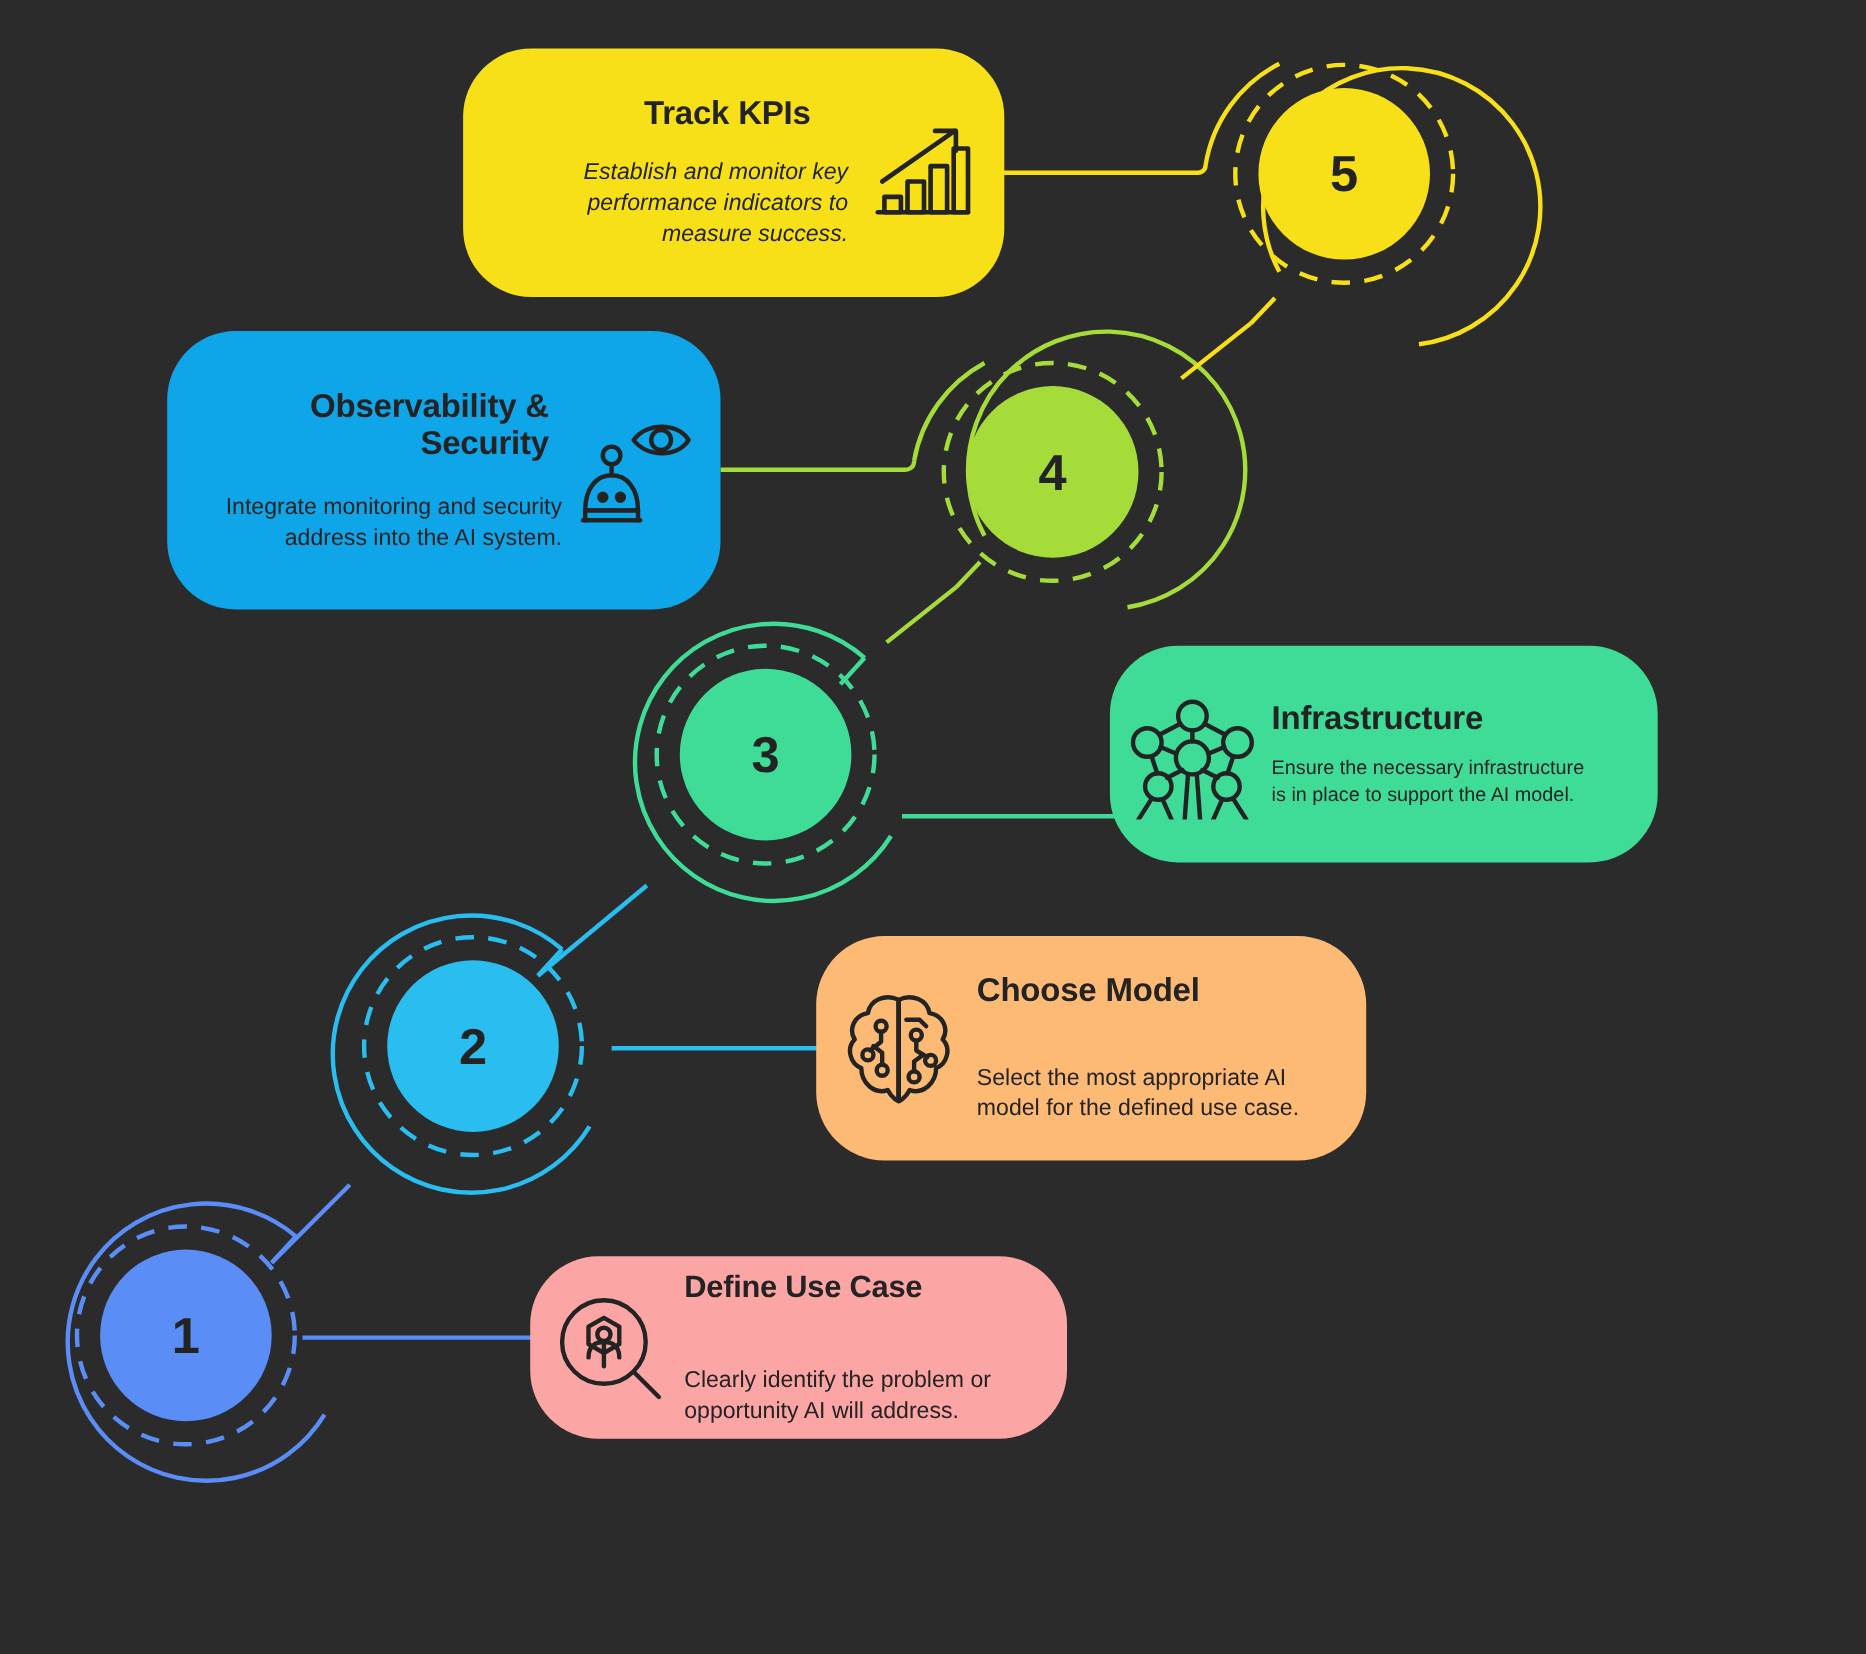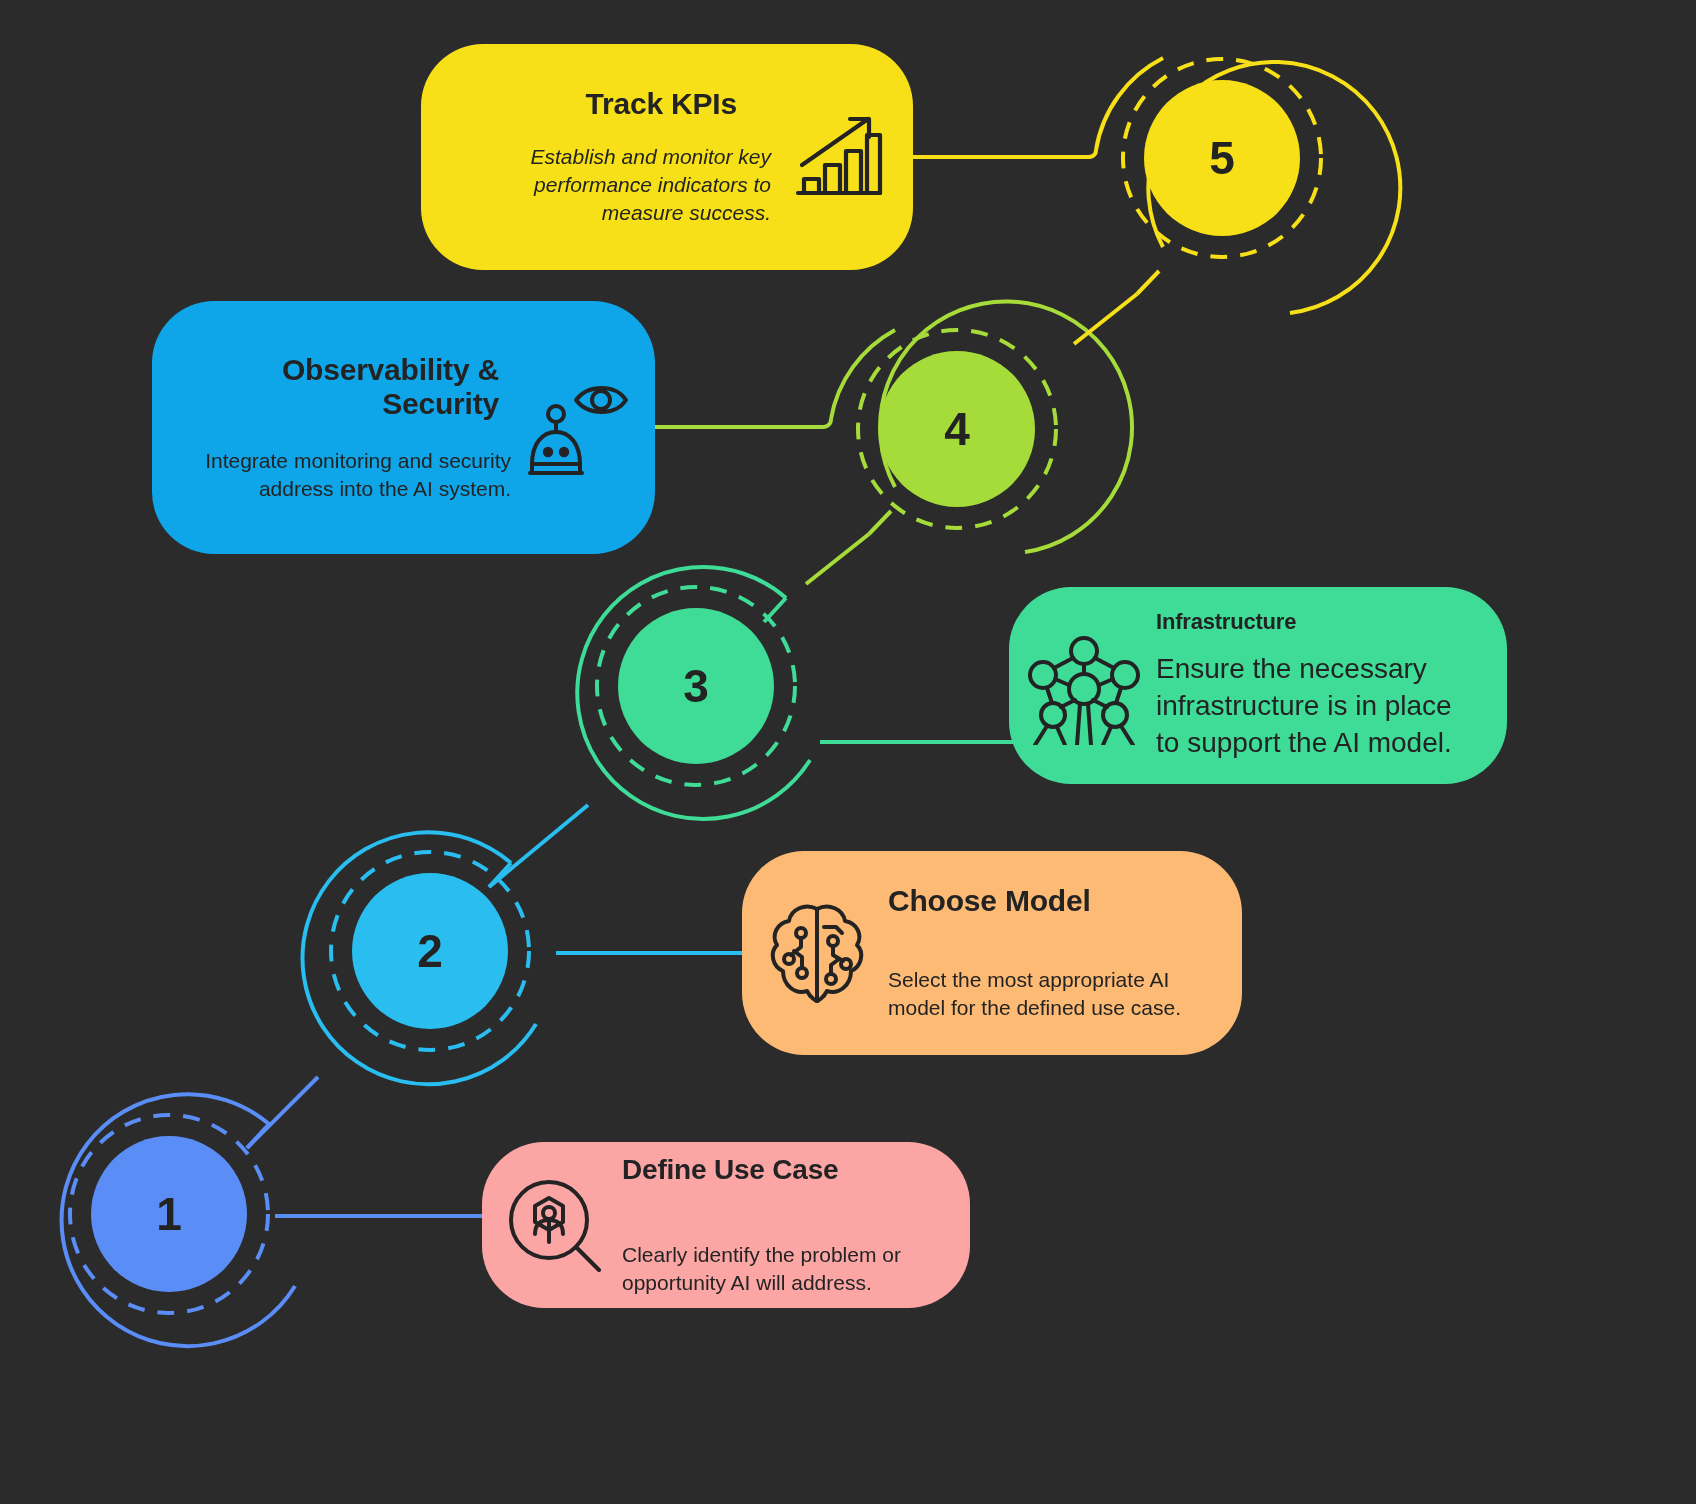--- a/index.html
+++ b/index.html
@@ -176,22 +176,22 @@
           <path d="M68 73 L82 80"></path>
           <path d="M22 99 L10 118"></path>
           <path d="M32 100 L40 118"></path>
           <path d="M86 100 L78 118"></path>
           <path d="M96 99 L108 118"></path>
           <path d="M55 77 L52 118"></path>
           <path d="M63 77 L66 118"></path>
         </svg>
       </div>
       <div class="txt" style="flex:1 1 auto;padding-left:10px;">
-        <div class="title" style="font-size:22px;margin-bottom:16px;">Infrastructure</div>
-        <div class="desc" style="font-size:28px;max-width:300px;">Ensure the necessary infrastructure is in place to support the AI model.</div>
+        <div class="title" style="font-size:30px;margin-bottom:16px;">Infrastructure</div>
+        <div class="desc" style="font-size:18px;max-width:300px;">Ensure the necessary infrastructure is in place to support the AI model.</div>
       </div>
     </div>
 
     <div class="card align-left" style="left:742px;top:851px;width:500px;height:204px;background:#fdba74;padding:0 30px 0 16px;">
       <div class="icon-wrap" style="width:118px;height:118px;">
         <svg width="112" height="112" viewBox="0 0 112 112" fill="none" stroke="#232323" stroke-width="4" stroke-linecap="round" stroke-linejoin="round">
           <path d="M56 12 C44 6 30 12 28 24 C16 26 10 38 16 48 C8 56 12 70 22 74 C22 88 34 98 46 94 C50 102 56 104 56 104 Z"></path>
           <path d="M56 12 C68 6 82 12 84 24 C96 26 102 38 96 48 C104 56 100 70 90 74 C90 88 78 98 66 94 C62 102 56 104 56 104 Z"></path>
           <path d="M56 12 L56 104"></path>
           <circle cx="40" cy="36" r="5"></circle>

